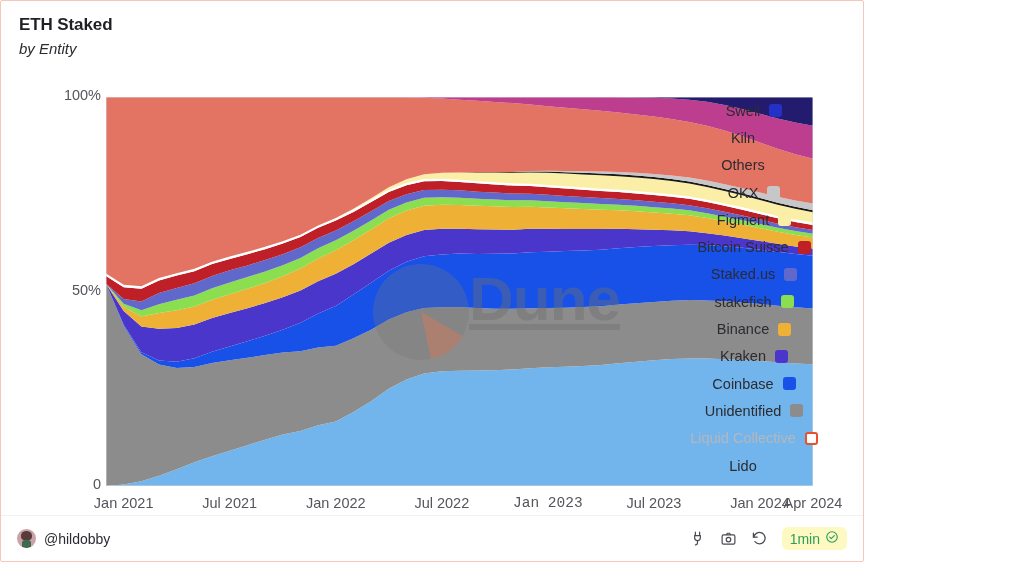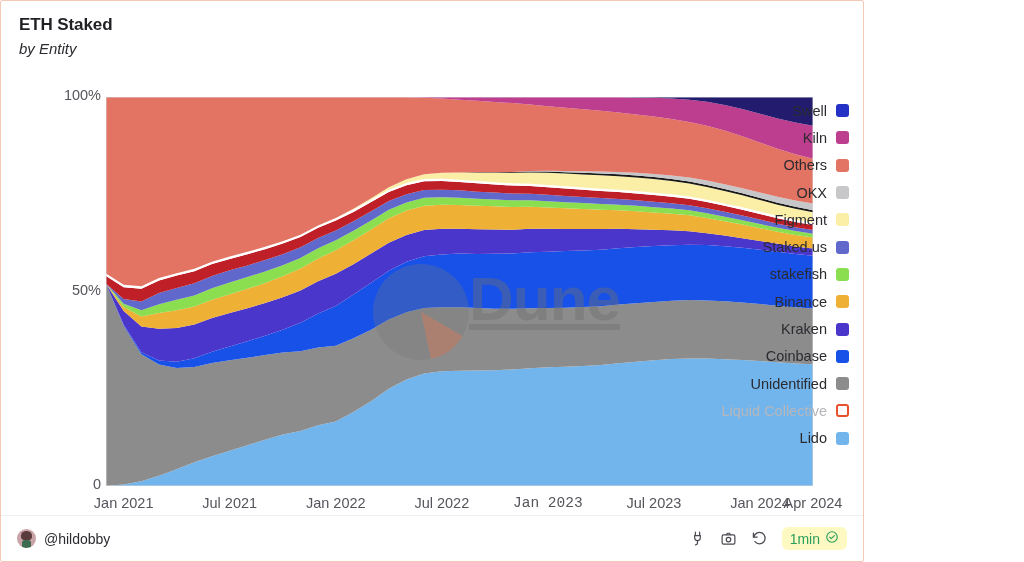--- a/index.html
+++ b/index.html
@@ -97,21 +97,21 @@
   }
 
   
   #legend {
     position: absolute;
     right: 14px;
     top: 96px;
     width: 190px;
     display: flex;
     flex-direction: column;
-    align-items: flex-end;
+    align-items: center;
     gap: 0px;
   }
   .legend-item {
     display: flex;
     align-items: center;
     justify-content: flex-end;
     gap: 9px;
     height: 27.3px;
     cursor: pointer;
   }
@@ -253,20 +253,24 @@
         <span class="legend-label">Others</span>
         <span class="legend-swatch" style="background: rgb(227, 115, 99);"></span>
       </div>
       <div class="legend-item">
         <span class="legend-label">OKX</span>
         <span class="legend-swatch" style="background: rgb(199, 199, 201);"></span>
       </div>
       <div class="legend-item">
         <span class="legend-label">Figment</span>
         <span class="legend-swatch" style="background: rgb(251, 239, 168);"></span>
+      </div>
+      <div class="legend-item">
+        <span class="legend-label">Bitcoin Suisse</span>
+        <span class="legend-swatch" style="background: rgb(191, 32, 40);"></span>
       </div>
       <div class="legend-item">
         <span class="legend-label">Staked.us</span>
         <span class="legend-swatch" style="background: rgb(96, 104, 204);"></span>
       </div>
       <div class="legend-item">
         <span class="legend-label">stakefish</span>
         <span class="legend-swatch" style="background: rgb(138, 222, 79);"></span>
       </div>
       <div class="legend-item">

